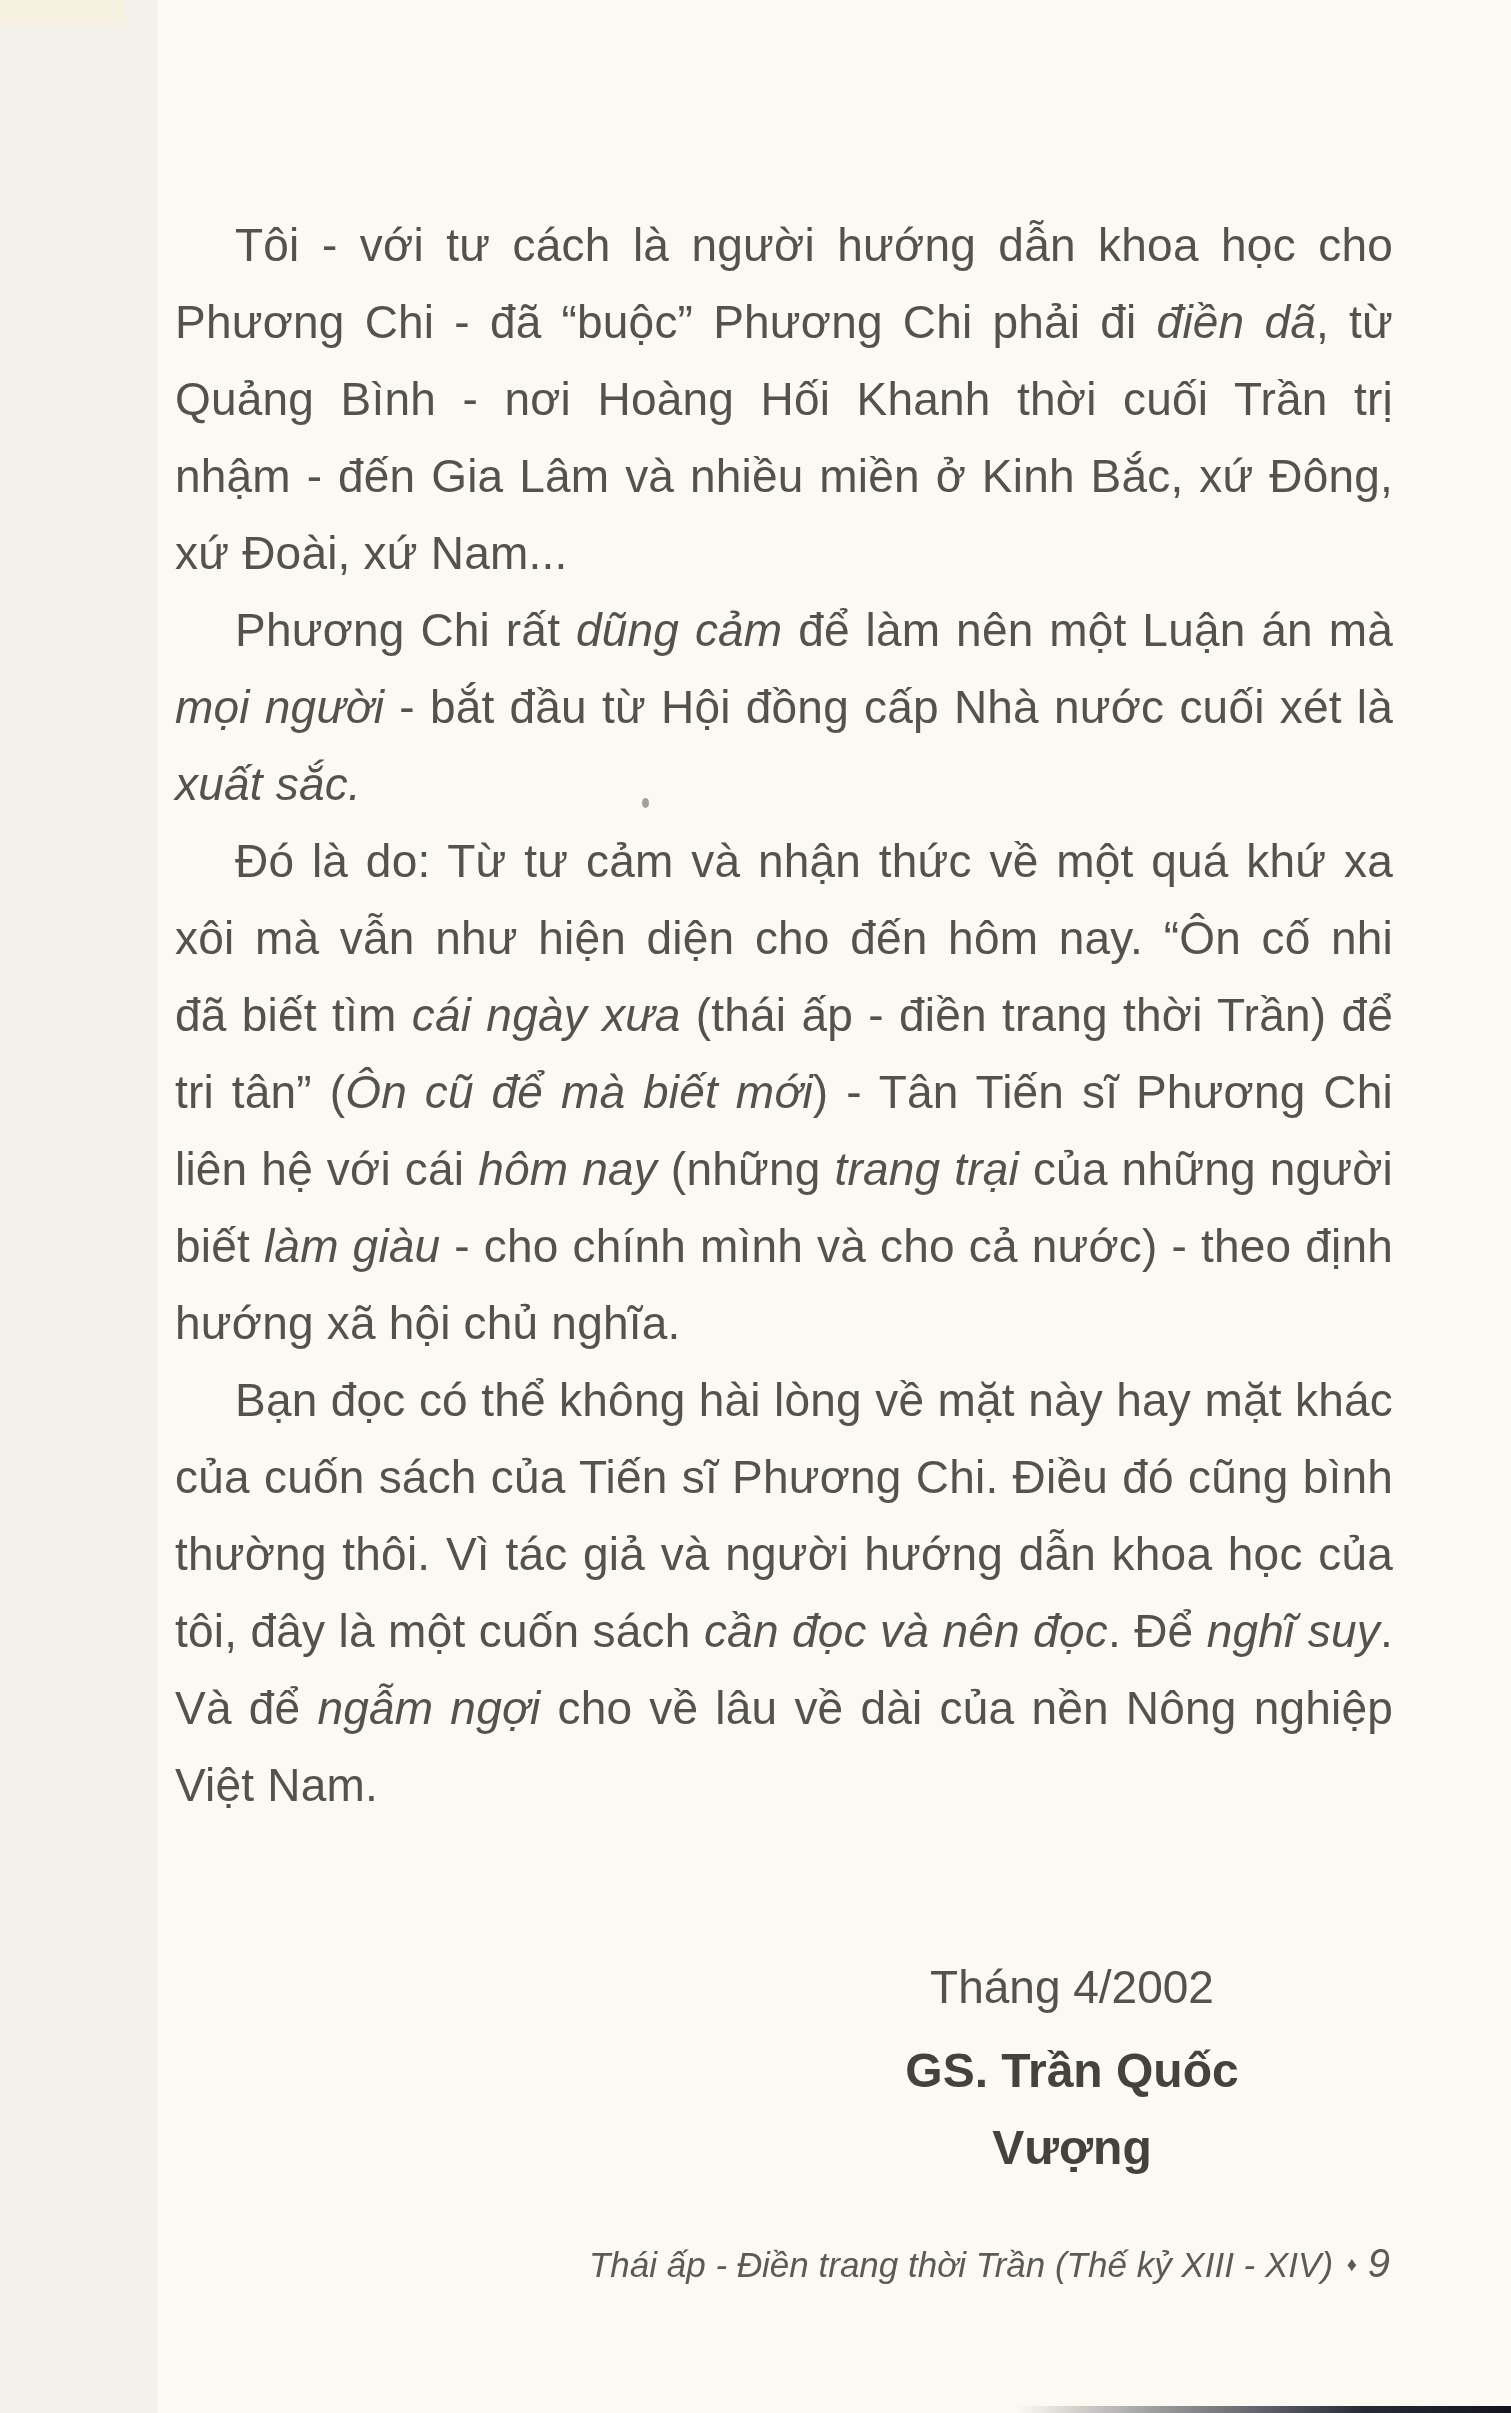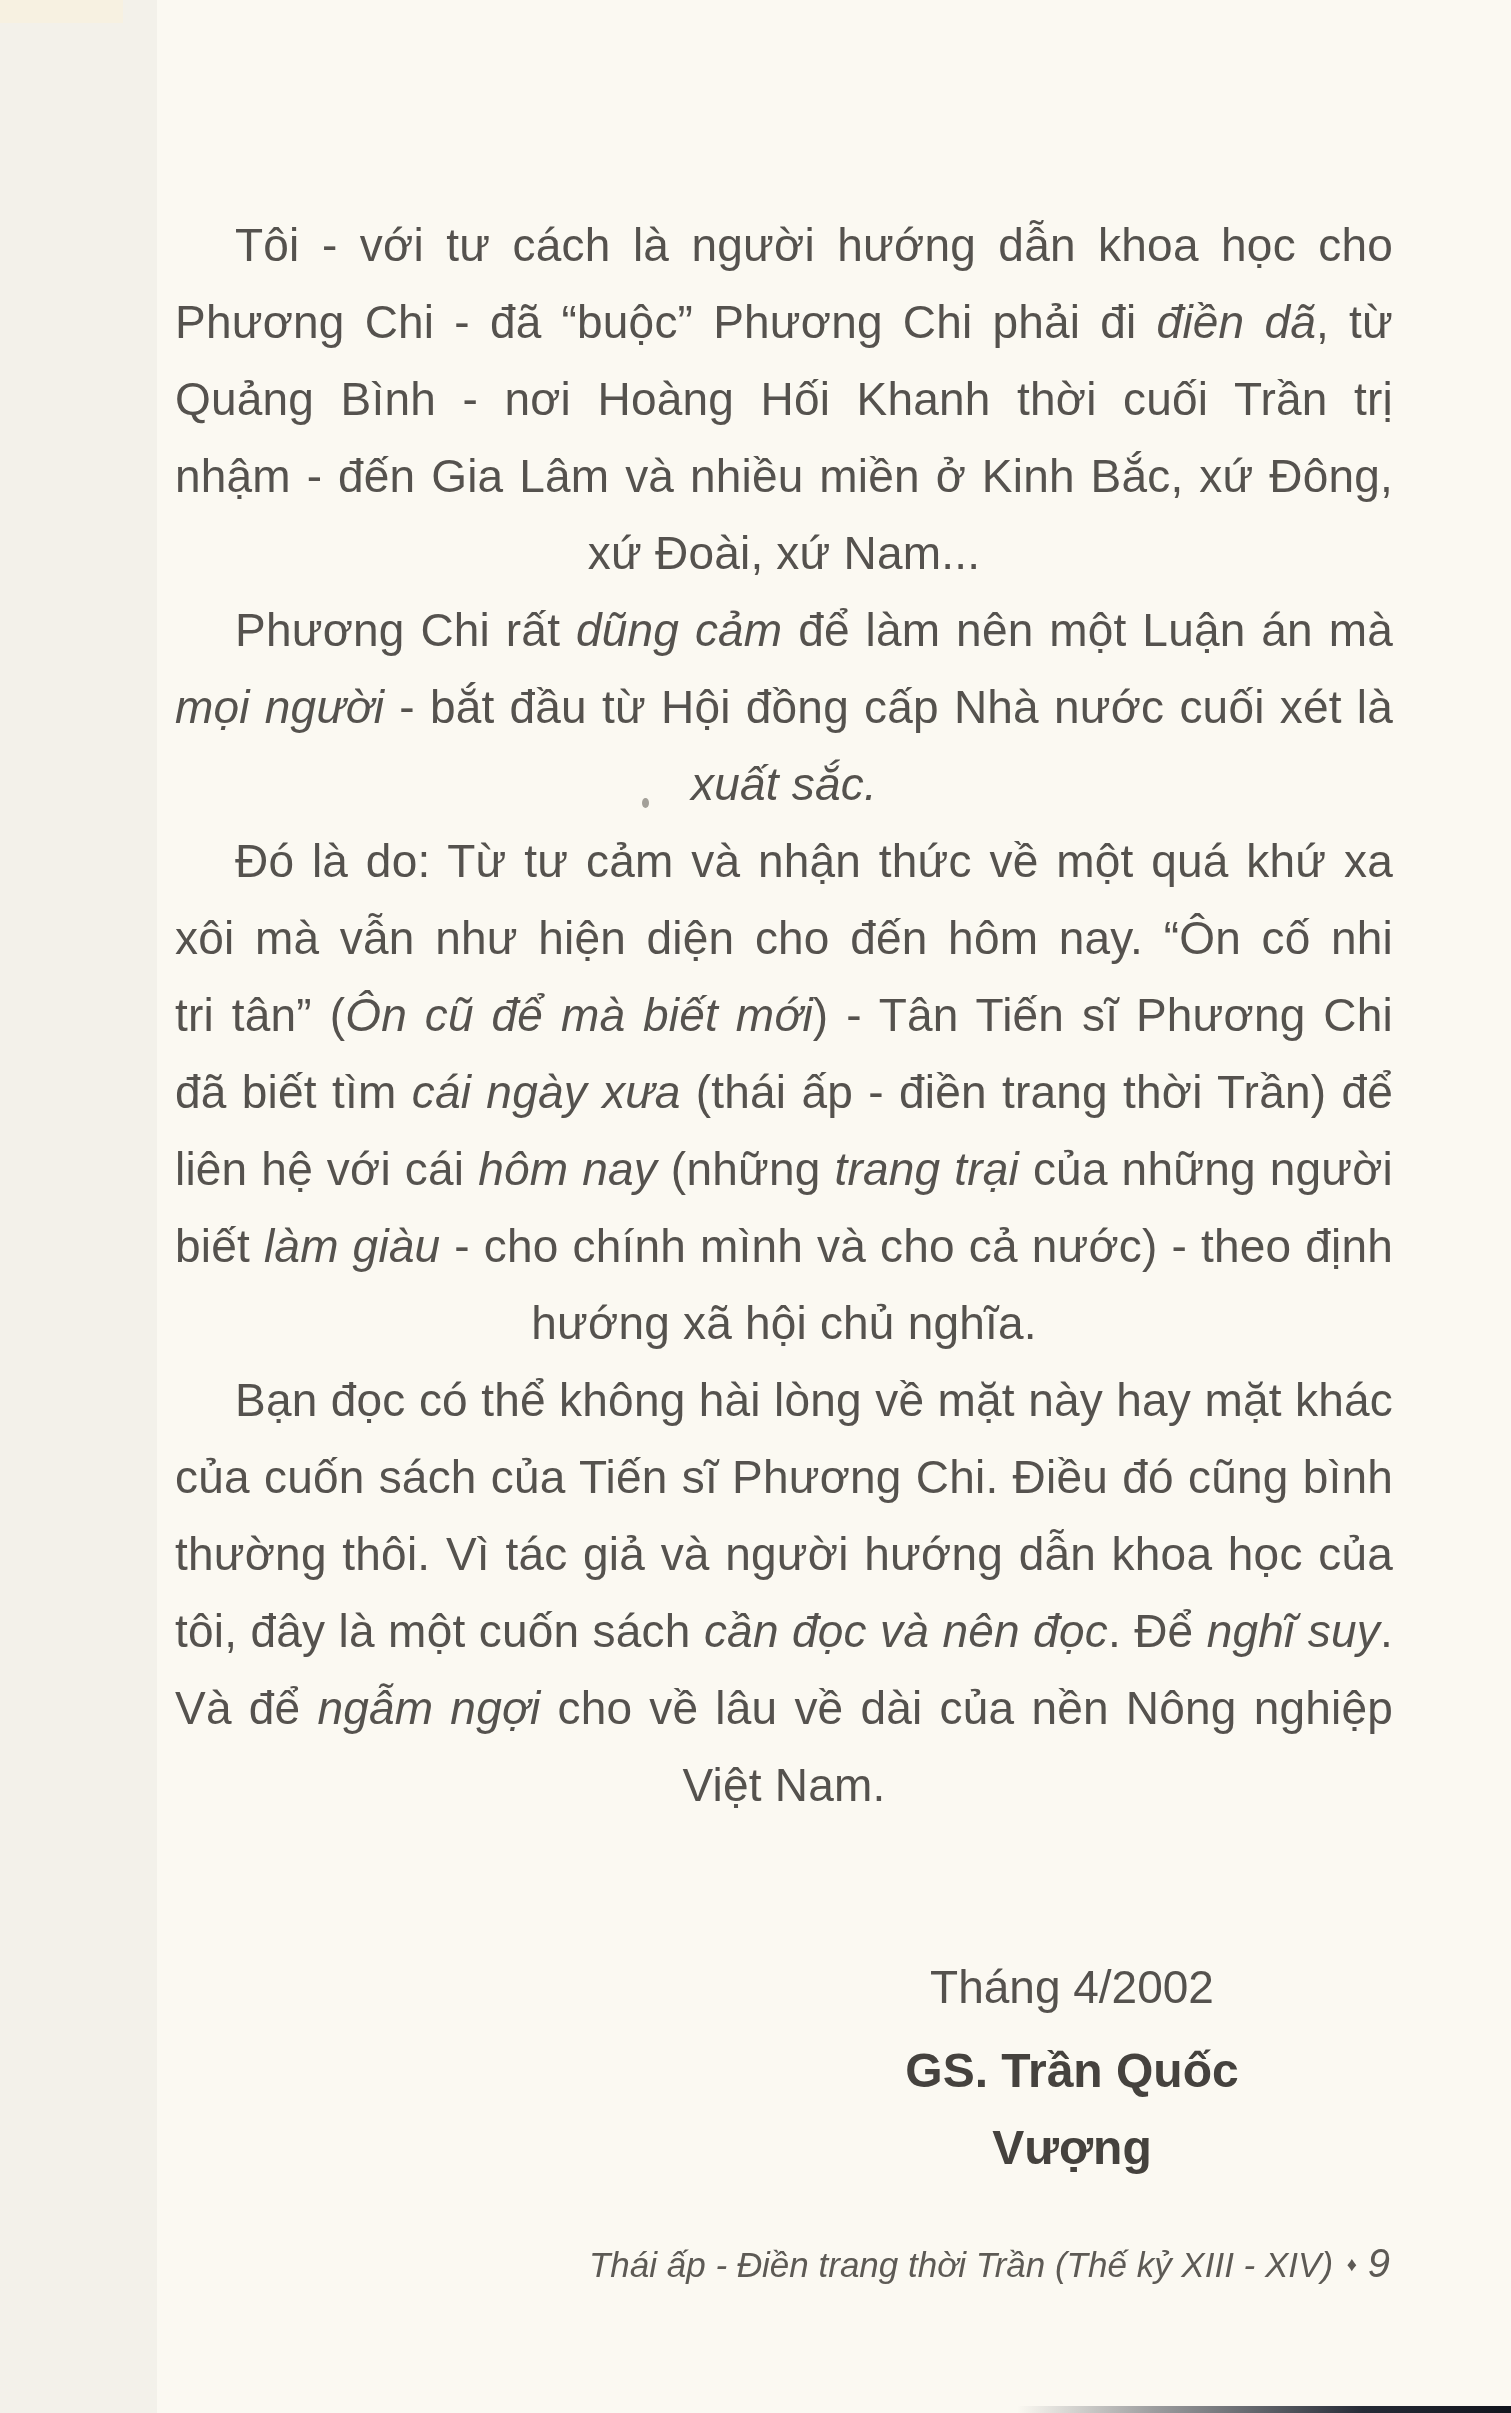--- a/index.html
+++ b/index.html
@@ -32,21 +32,21 @@
     position: absolute;
     left: 175px;
     top: 207px;
     width: 1218px;
     font-size: 46px;
     line-height: 77px;
     letter-spacing: 0.2px;
   }
   .text-line { height: 77px; white-space: normal; }
   .text-line.just { text-align: justify; text-align-last: justify; }
-  .text-line.last { text-align: center; }
+  .text-line.last { text-align: left; }
   .text-line.indent { padding-left: 60px; }
   .it { font-style: italic; }
   .signature {
     position: absolute;
     left: 827px;
     top: 1949px;
     width: 490px;
     text-align: center;
   }
   .signature .date {
@@ -119,22 +119,22 @@
         <div class="text-line last"><span>xứ Đoài, xứ Nam...</span></div>
       </div>
       <div>
         <div class="text-line just indent"><span>Phương Chi rất </span><span class="it">dũng cảm</span><span> để làm nên một Luận án mà</span></div>
         <div class="text-line just"><span class="it">mọi người</span><span> - bắt đầu từ Hội đồng cấp Nhà nước cuối xét là</span></div>
         <div class="text-line last"><span class="it">xuất sắc.</span></div>
       </div>
       <div>
         <div class="text-line just indent"><span>Đó là do: Từ tư cảm và nhận thức về một quá khứ xa</span></div>
         <div class="text-line just"><span>xôi mà vẫn như hiện diện cho đến hôm nay. “Ôn cố nhi</span></div>
+        <div class="text-line just"><span>đã biết tìm </span><span class="it">cái ngày xưa</span><span> (thái ấp - điền trang thời Trần) để</span></div>
         <div class="text-line just"><span>tri tân” (</span><span class="it">Ôn cũ để mà biết mới</span><span>) - Tân Tiến sĩ Phương Chi</span></div>
-        <div class="text-line just"><span>đã biết tìm </span><span class="it">cái ngày xưa</span><span> (thái ấp - điền trang thời Trần) để</span></div>
         <div class="text-line just"><span>liên hệ với cái </span><span class="it">hôm nay</span><span> (những </span><span class="it">trang trại</span><span> của những người</span></div>
         <div class="text-line just"><span>biết </span><span class="it">làm giàu</span><span> - cho chính mình và cho cả nước) - theo định</span></div>
         <div class="text-line last"><span>hướng xã hội chủ nghĩa.</span></div>
       </div>
       <div>
         <div class="text-line just indent"><span>Bạn đọc có thể không hài lòng về mặt này hay mặt khác</span></div>
         <div class="text-line just"><span>của cuốn sách của Tiến sĩ Phương Chi. Điều đó cũng bình</span></div>
         <div class="text-line just"><span>thường thôi. Vì tác giả và người hướng dẫn khoa học của</span></div>
         <div class="text-line just"><span>tôi, đây là một cuốn sách </span><span class="it">cần đọc và nên đọc</span><span>. Để </span><span class="it">nghĩ suy</span><span>.</span></div>
         <div class="text-line just"><span>Và để </span><span class="it">ngẫm ngợi</span><span> cho về lâu về dài của nền Nông nghiệp</span></div>

